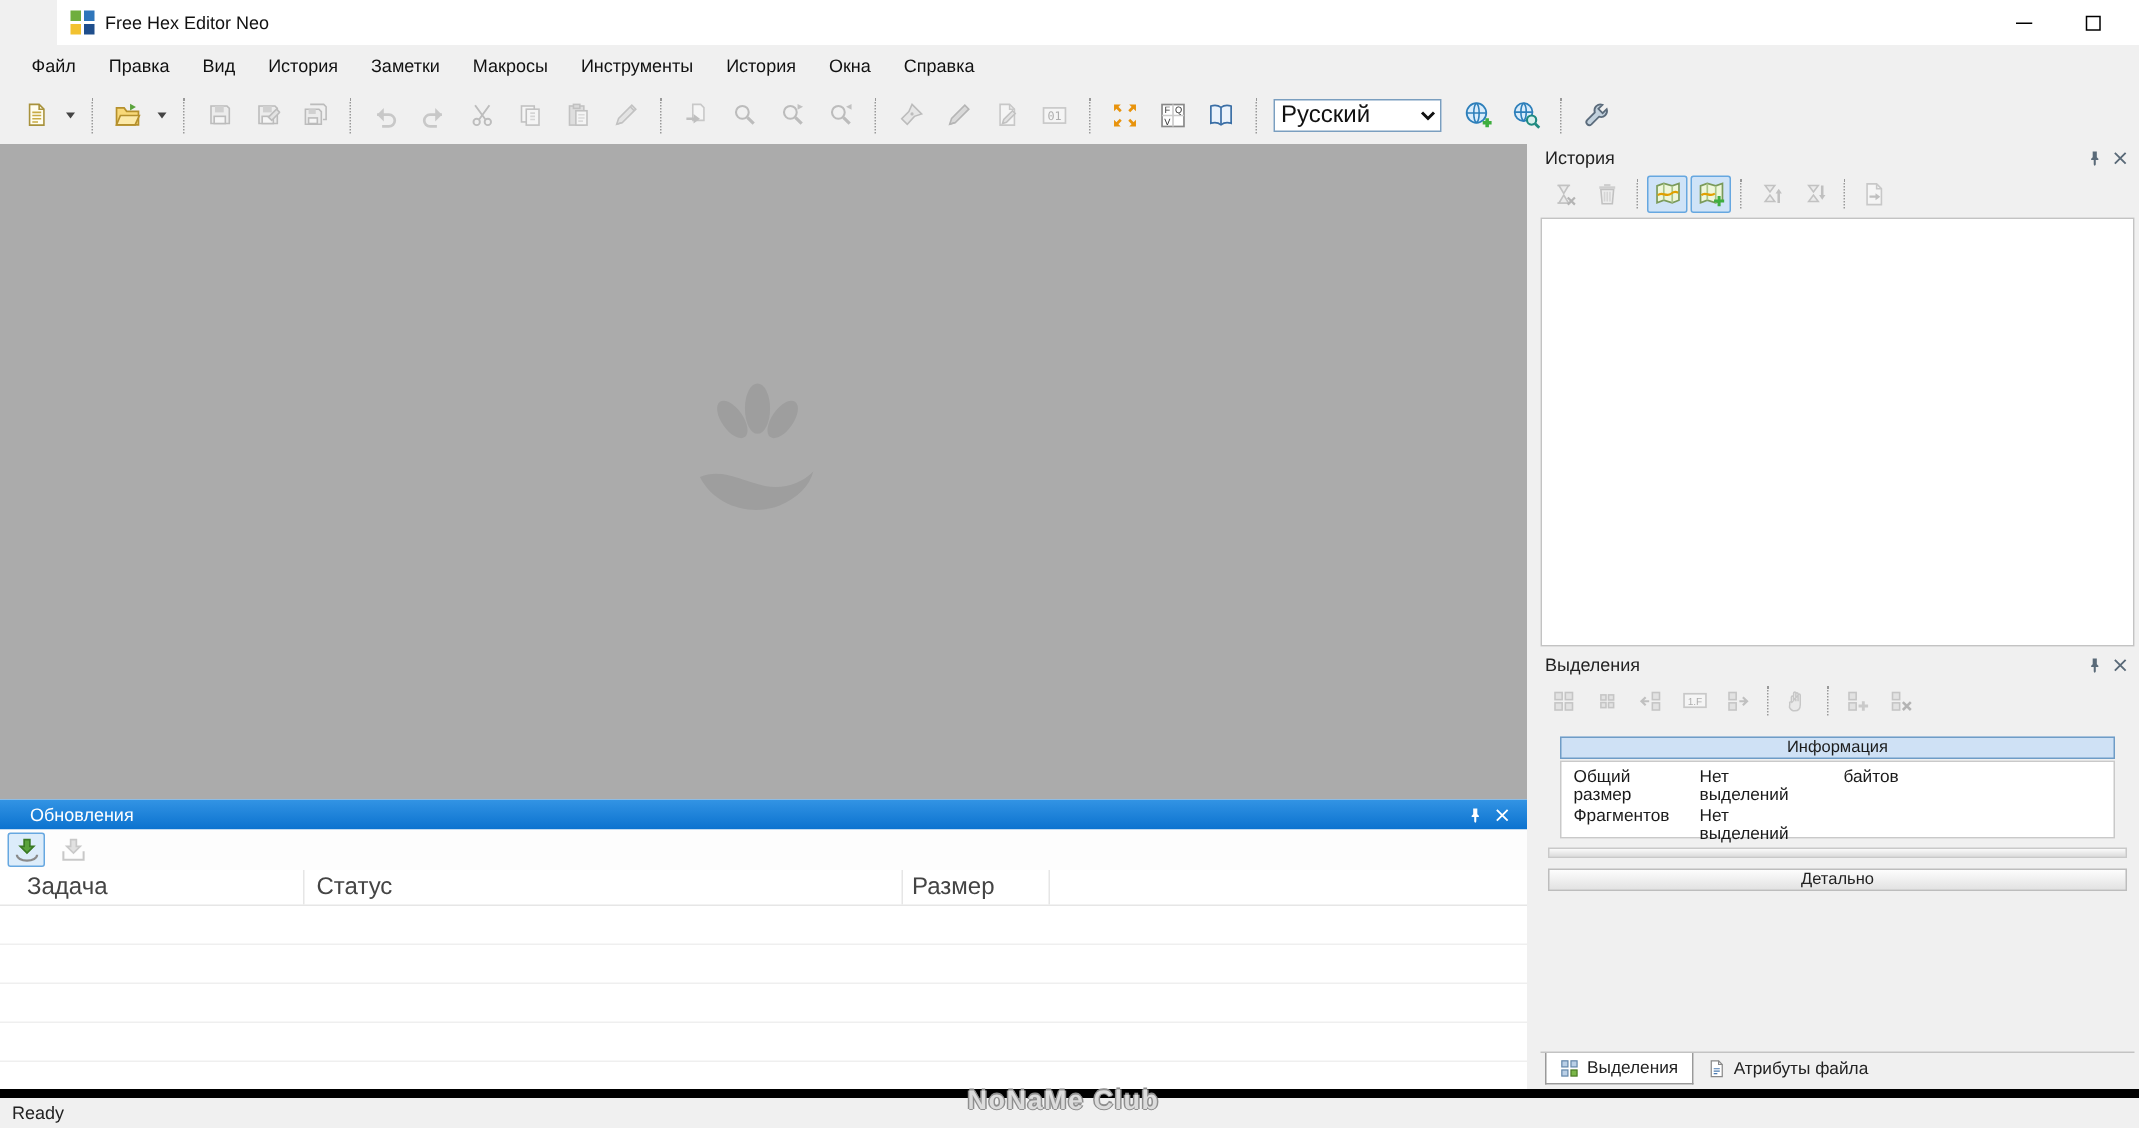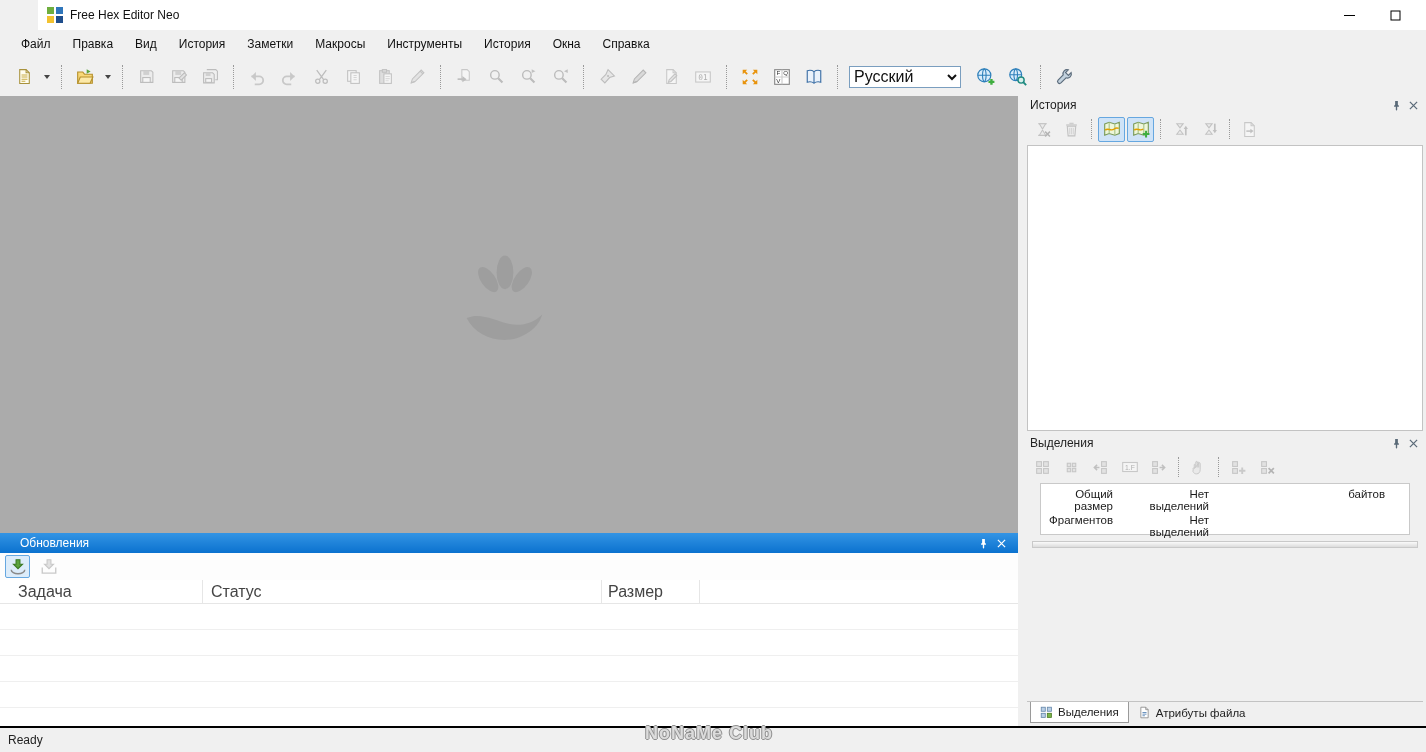--- a/index.html
+++ b/index.html
@@ -60,29 +60,29 @@
 .p-toolbar{height:30px;display:flex;align-items:center;padding-left:5px;}
 .pbtn{width:27px;height:25px;display:flex;align-items:center;justify-content:center;border:1px solid transparent;margin-right:2px;}
 .pbtn.sel{border:1px solid #66a7e0;background:#cfe3f7;border-radius:2px;}
 .p-sep{width:1px;height:20px;border-left:1px dotted #999;margin:0 6px 0 4px;}
 .h-body{position:absolute;left:3px;right:3px;top:49px;bottom:3px;background:#fff;border:1px solid #c3c3c3;}
 
 
 .info-header{margin:9px 16px 0;height:15px;background:#cfe1f5;border:1px solid #6f9cc6;font-size:11px;line-height:13px;text-align:center;color:#1a1a1a;}
 .info-table{margin:1px 16px 0;background:#fff;border:1px solid #c9c9c9;height:52px;padding:3px 0;}
 .info-row{display:grid;grid-template-columns:84px 96px 1fr;padding:1px 4px 1px 8px;font-size:11.5px;}
-.info-row span{padding-right:20px;text-align:right;}
+.info-row span{padding-right:20px;}
 .splitbar{margin:6px 8px 0;height:7px;background:linear-gradient(#fafafa,#dcdcdc);border:1px solid #c9c9c9;}
 .details-bar{margin:7px 8px 0;height:15px;background:linear-gradient(#fdfdfd,#e2e2e2);border:1px solid #bdbdbd;font-size:11px;line-height:13px;text-align:center;color:#222;}
 .ptabs{position:absolute;left:3px;right:3px;bottom:3px;height:22px;display:flex;align-items:stretch;border-top:1px solid #c3c3c3;background:#f0f0f0;padding-left:3px;}
 .ptab{display:flex;align-items:center;gap:5px;padding:0 9px;font-size:11.5px;color:#222;}
 .ptab.active{background:#fff;border:1px solid #9a9a9a;border-top:none;}
 
 
-.statusbar{position:absolute;left:0;top:726px;width:100%;height:26px;background:#f0f0f0;border-top:2px solid #000000;display:flex;align-items:center;padding-left:8px;font-size:12px;color:#222;}
+.statusbar{position:absolute;left:0;top:726px;width:100%;height:26px;background:#f0f0f0;border-top:6px solid #000000;display:flex;align-items:center;padding-left:8px;font-size:12px;color:#222;}
 .nnm{position:absolute;left:645px;top:723px;font-size:18px;font-weight:bold;letter-spacing:1px;color:#dcdcdc;text-shadow:-1px 0 #8f8f8f,1px 0 #8f8f8f,0 -1px #8f8f8f,0 1px #8f8f8f;}
 </style>
 </head>
 <body>
 
 <div id="window">
 
   <div class="titlebar">
     <div class="app-icon">
         <span class="ai1"></span>
@@ -522,33 +522,35 @@
       <div class="pbtn dis">
           <svg width="17" height="17" viewBox="0 0 16 16">
             <g fill="#b9cfe6" stroke="#6487aa">
               <rect x="2.5" y="2.5" width="4.5" height="4.5"></rect>
               <rect x="2.5" y="9" width="4.5" height="4.5"></rect>
             </g>
             <path d="M9 8.5l5 5M14 8.5l-5 5" stroke="#c0392b" stroke-width="1.6"></path>
           </svg>
         </div>
     </div>
+    <div class="info-header">Информация</div>
     <div class="info-table">
       <div class="info-row">
         <span>Общий размер</span>
         <span>Нет выделений</span>
         <span>байтов</span>
       </div>
       <div class="info-row">
         <span>Фрагментов</span>
         <span>Нет выделений</span>
         <span></span>
       </div>
     </div>
     <div class="splitbar"></div>
+    <div class="details-bar">Детально</div>
     <div class="ptabs">
       <div class="ptab active">
         <span>
             <svg width="13" height="13" viewBox="0 0 16 16">
               <g fill="#b9cfe6" stroke="#6487aa">
                 <rect x="1.5" y="1.5" width="5" height="5"></rect>
                 <rect x="9" y="1.5" width="5" height="5"></rect>
                 <rect x="1.5" y="9" width="5" height="5"></rect>
               </g>
               <rect x="9" y="9" width="5" height="5" fill="#7ab648" stroke="#4a7a24"></rect>

